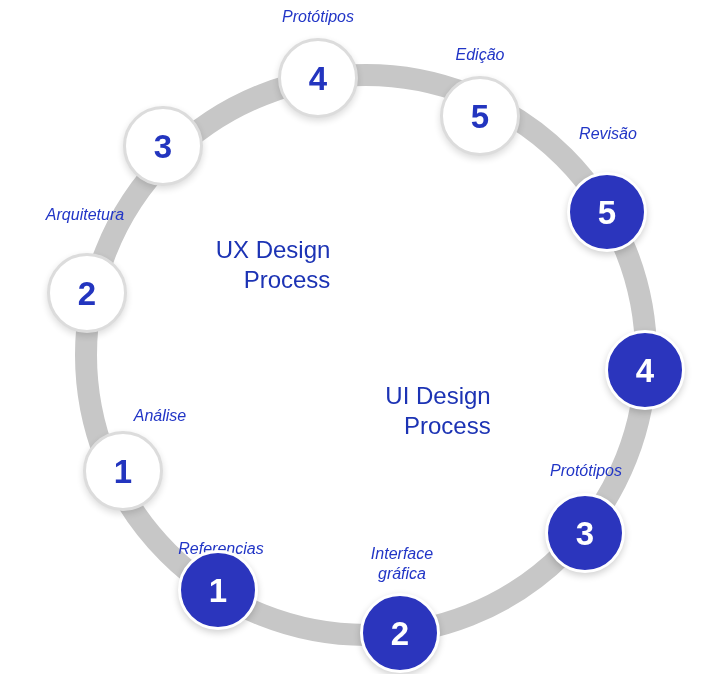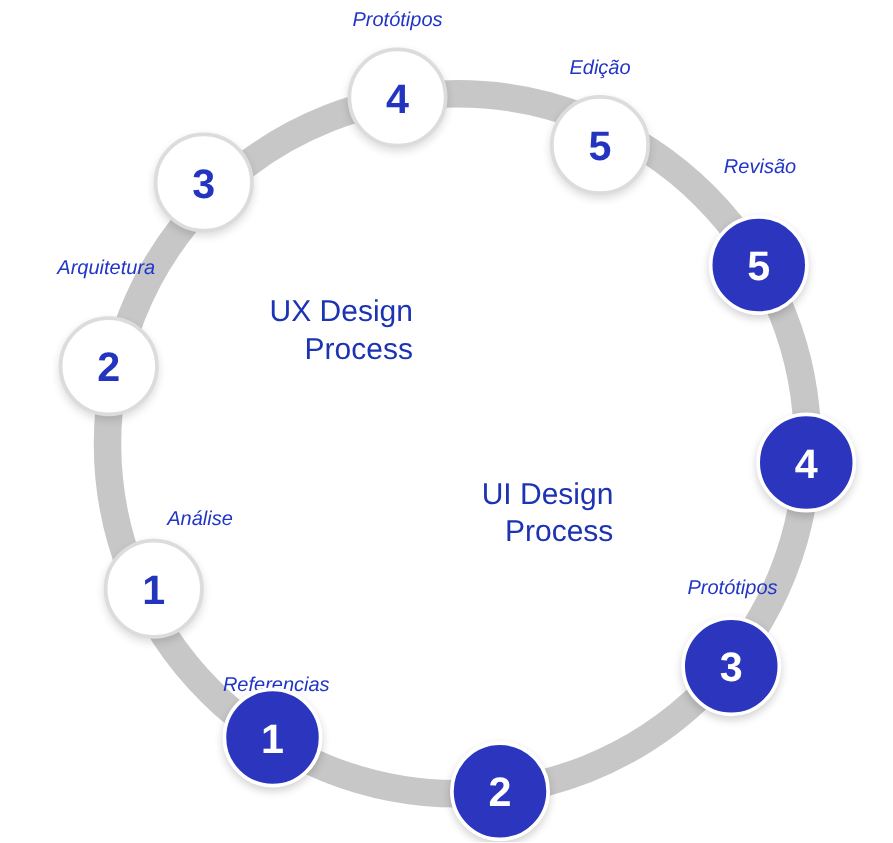--- a/index.html
+++ b/index.html
@@ -83,20 +83,22 @@
 Process</div>
   <div class="process-title" style="left:438px; top:411px;">UI Design
 Process</div>
 
   <div class="step-label" style="left:124px; top:416px;margin-left:36px;">Análise</div>
   <div class="step-label" style="left:85px; top:215px;">Arquitetura</div>
   <div class="step-label" style="left:318px; top:17px;">Protótipos</div>
   <div class="step-label" style="left:480px; top:55px;">Edição</div>
 
   <div class="step-label" style="left:221px; top:537px;margin-top:12px;">Referencias</div>
+  <div class="step-label" style="left:402px; top:564px;">Interface
+gráfica</div>
   <div class="step-label" style="left:586px; top:471px;">Protótipos</div>
   <div class="step-label" style="left:608px; top:134px;">Revisão</div>
 
   <div class="circle white" style="left:123px; top:471px;">
     <span class="num">1</span>
   </div>
   <div class="circle white" style="left:87px; top:293px;">
     <span class="num">2</span>
   </div>
   <div class="circle white" style="left:163px; top:146px;">

